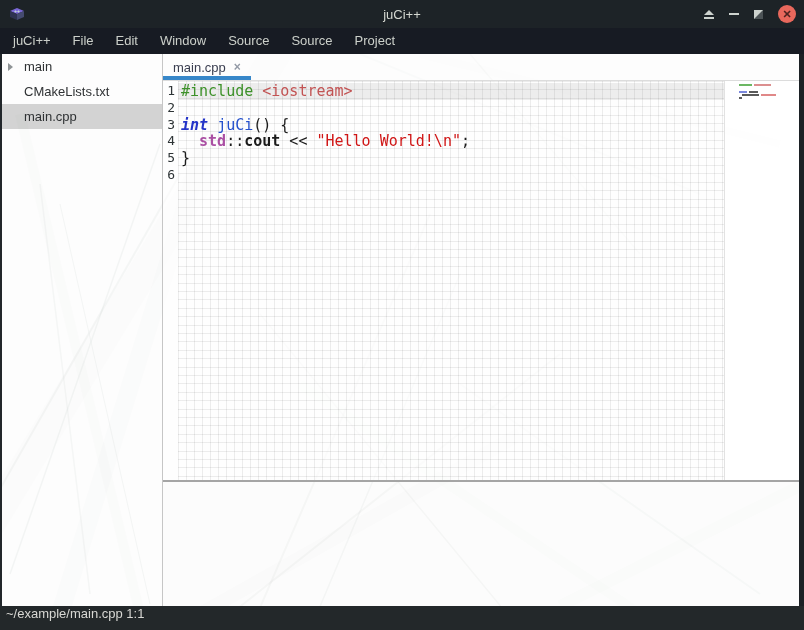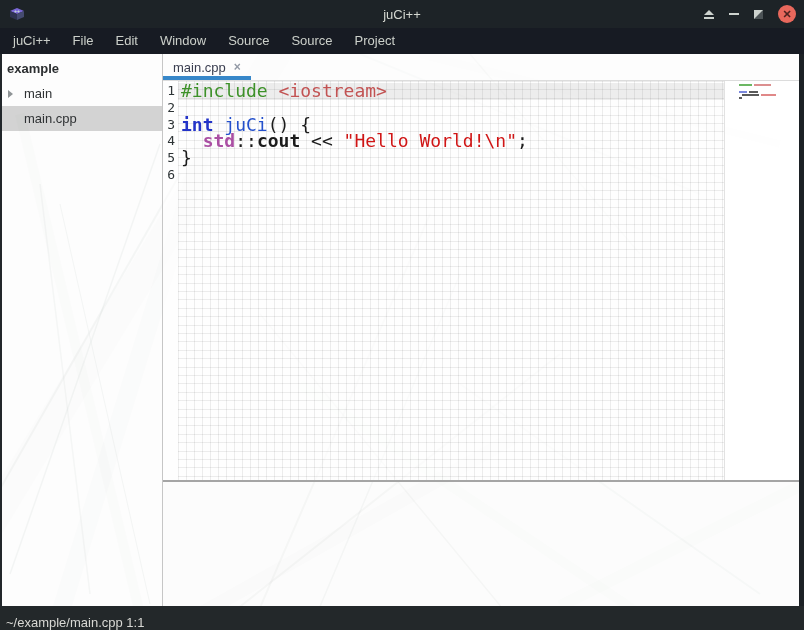--- a/index.html
+++ b/index.html
@@ -15,21 +15,21 @@
   .eject{display:flex;flex-direction:column;align-items:center;}
   .eject .tri{width:0;height:0;border-left:5px solid transparent;border-right:5px solid transparent;border-bottom:5px solid #cdd2ce;}
   .eject .bar{width:10px;height:2px;background:#cdd2ce;margin-top:2px;}
   .minbar{width:10px;height:2px;background:#cdd2ce;}
   .restore-sq{width:9px;height:9px;background:linear-gradient(135deg,#cdd2ce 49%,#4c5356 51%);}
   .close-btn{width:18px;height:18px;border-radius:50%;background:#e8685c;color:#4e231f;font-size:11px;font-weight:bold;line-height:18px;text-align:center;}
 
   .menubar{position:absolute;top:28px;left:0;right:0;height:26px;background:#171b23;z-index:6;display:flex;align-items:center;padding-left:2px;}
   .menu-item{color:#ccd0ca;font-size:13px;padding:0 11px;line-height:26px;}
 
-  .statusbar{position:absolute;left:0;right:0;bottom:0;height:24px;background:#23282a;color:#d8d8d4;font-size:13px;display:flex;align-items:flex-end;padding-left:6px;z-index:6;}
+  .statusbar{position:absolute;left:0;right:0;bottom:0;height:24px;background:#23282a;color:#d8d8d4;font-size:13px;display:flex;align-items:flex-start;padding-left:6px;z-index:6;}
 
   .edge-left{position:absolute;left:0;top:54px;bottom:24px;width:2px;background:#22272b;z-index:5;}
   .edge-right{position:absolute;right:0;top:54px;bottom:24px;width:5px;background:#1c2125;z-index:5;}
 
   
   .streaks{position:absolute;left:0;top:54px;width:804px;height:552px;z-index:0;}
 
   
   .content{position:absolute;top:54px;left:0;right:0;bottom:24px;display:flex;z-index:1;}
 
@@ -43,21 +43,21 @@
   .main{flex:1;display:flex;flex-direction:column;position:relative;}
   .tabbar{height:26px;border-bottom:1px solid #dcdcdc;display:flex;background:rgba(255,255,255,0.55);}
   .tab{position:relative;padding:0 10px;display:flex;align-items:center;gap:8px;}
   .tab-label{font-size:13px;color:#3a3e50;}
   .tab-close{color:#939aa6;font-size:12px;font-weight:bold;}
   .tab-underline{position:absolute;left:0;right:0;bottom:0;height:4px;background:#3787c9;}
 
   .editor{height:399px;display:flex;position:relative;background:rgba(255,255,255,0.72);}
   .gutter{width:15px;padding-top:2px;text-align:right;font-family:"DejaVu Sans Mono",monospace;font-size:13px;color:#2e3436;}
   .ln{height:16.8px;line-height:16.8px;padding-right:3px;}
-  .code-area{flex:1;padding-top:2px;font-family:"DejaVu Sans Mono",monospace;font-size:18px;position:relative;
+  .code-area{flex:1;padding-top:2px;font-family:"DejaVu Sans Mono",monospace;font-size:15px;position:relative;
     background:
       repeating-linear-gradient(to right, rgba(0,0,0,0.07) 0 1px, transparent 1px 8px),
       repeating-linear-gradient(to bottom, rgba(0,0,0,0.07) 0 1px, transparent 1px 8.4px);}
   .code-line{height:16.8px;line-height:16.8px;white-space:pre;padding-left:3px;}
   .code-line.current{background:rgba(90,90,90,0.10);}
   .tok-kw,.tok-bid,.tok-ns{font-weight:bold;}
 
   .minimap{width:79px;border-left:1px solid #e2e2e2;padding-top:3px;background:rgba(255,255,255,0.5);}
   .mm-row{height:2px;margin-bottom:1.35px;display:flex;gap:2px;}
   .mm-seg{height:2px;display:block;}
@@ -130,27 +130,30 @@
         <span class="menu-item">Window</span>
         <span class="menu-item">Source</span>
         <span class="menu-item">Source</span>
         <span class="menu-item">Project</span>
       </span>
   </div>
 
   <div class="content">
 
     <div class="sidebar">
-      <div class="project-header">example</div>
       <div>
           <div class="tree-row">
             <span class="expander">
               <span class="tri"></span>
             </span>
             <span>main</span>
+          </div>
+          <div class="tree-row">
+            <span class="expander"></span>
+            <span>CMakeLists.txt</span>
           </div>
           <div class="tree-row selected">
             <span class="expander"></span>
             <span>main.cpp</span>
           </div>
         </div>
     </div>
 
     <div class="main">
 
@@ -167,21 +170,21 @@
             <div class="ln" style="color: rgb(46, 52, 54);">1</div>
             <div class="ln" style="color: rgb(46, 52, 54);">2</div>
             <div class="ln" style="color: rgb(46, 52, 54);">3</div>
             <div class="ln" style="color: rgb(46, 52, 54);">4</div>
             <div class="ln" style="color: rgb(46, 52, 54);">5</div>
             <div class="ln" style="color: rgb(46, 52, 54);">6</div>
           </div>
         <div class="code-area">
             <div class="code-line current"><span class="tok-preproc" style="color: rgb(61, 145, 41);">#include</span><span class="tok-plain" style="color: rgb(28, 28, 28);"> </span><span class="tok-incpath" style="color: rgb(194, 83, 83);">&lt;iostream&gt;</span></div>
             <div class="code-line"></div>
-            <div class="code-line"><span class="tok-kw" style="color: rgb(36, 52, 200);">int</span><span class="tok-plain" style="color: rgb(28, 28, 28);"> </span><span class="tok-fn" style="color: rgb(36, 80, 204);">juCi</span><span class="tok-plain" style="color: rgb(28, 28, 28);">() {</span></div>
+            <div class="code-line"><span class="tok-kw" style="color: rgb(36, 52, 200); font-style: italic;">int</span><span class="tok-plain" style="color: rgb(28, 28, 28);"> </span><span class="tok-fn" style="color: rgb(36, 80, 204);">juCi</span><span class="tok-plain" style="color: rgb(28, 28, 28);">() {</span></div>
             <div class="code-line"><span class="tok-plain" style="color: rgb(28, 28, 28);">  </span><span class="tok-ns" style="color: rgb(170, 79, 163);">std</span><span class="tok-plain" style="color: rgb(28, 28, 28);">::</span><span class="tok-bid" style="color: rgb(27, 27, 27);">cout</span><span class="tok-plain" style="color: rgb(28, 28, 28);"> &lt;&lt; </span><span class="tok-str" style="color: rgb(208, 22, 22);">"Hello World!\n"</span><span class="tok-plain" style="color: rgb(28, 28, 28);">;</span></div>
             <div class="code-line"><span class="tok-plain" style="color: rgb(28, 28, 28);">}</span></div>
             <div class="code-line"></div>
           </div>
         <div class="minimap">
             <div class="mm-row" style="padding-left: 14px;">
               <span class="mm-seg" style="width: 13px; background: rgb(108, 183, 99);"></span>
               <span class="mm-seg" style="width: 17px; background: rgb(220, 143, 143);"></span>
             </div>
             <div class="mm-row" style="padding-left: 14px;"></div>

